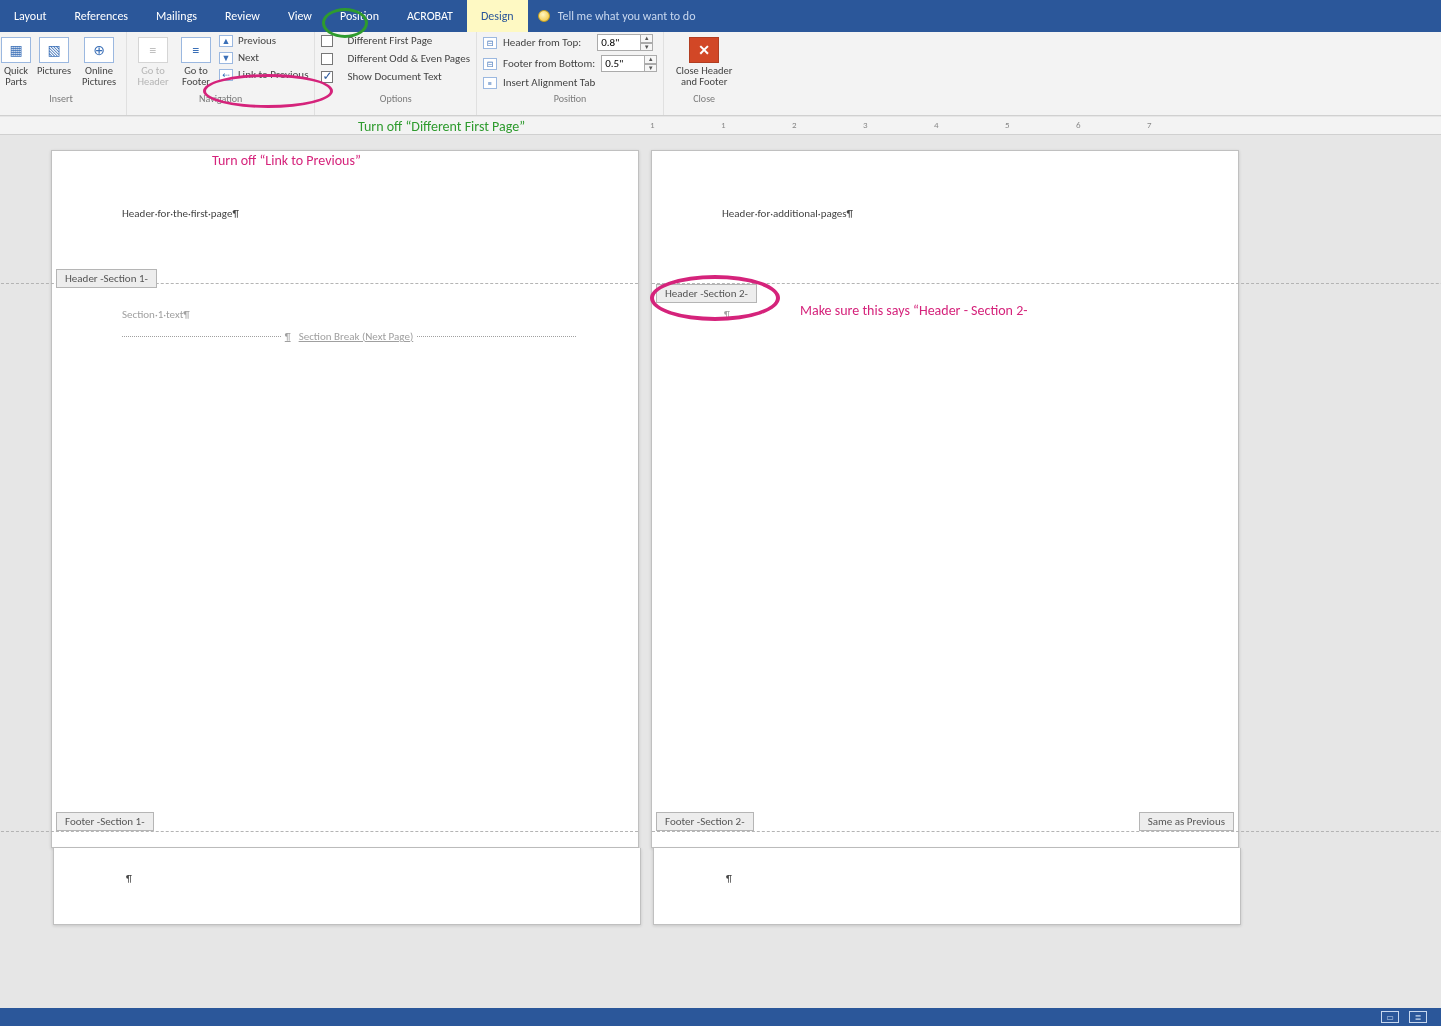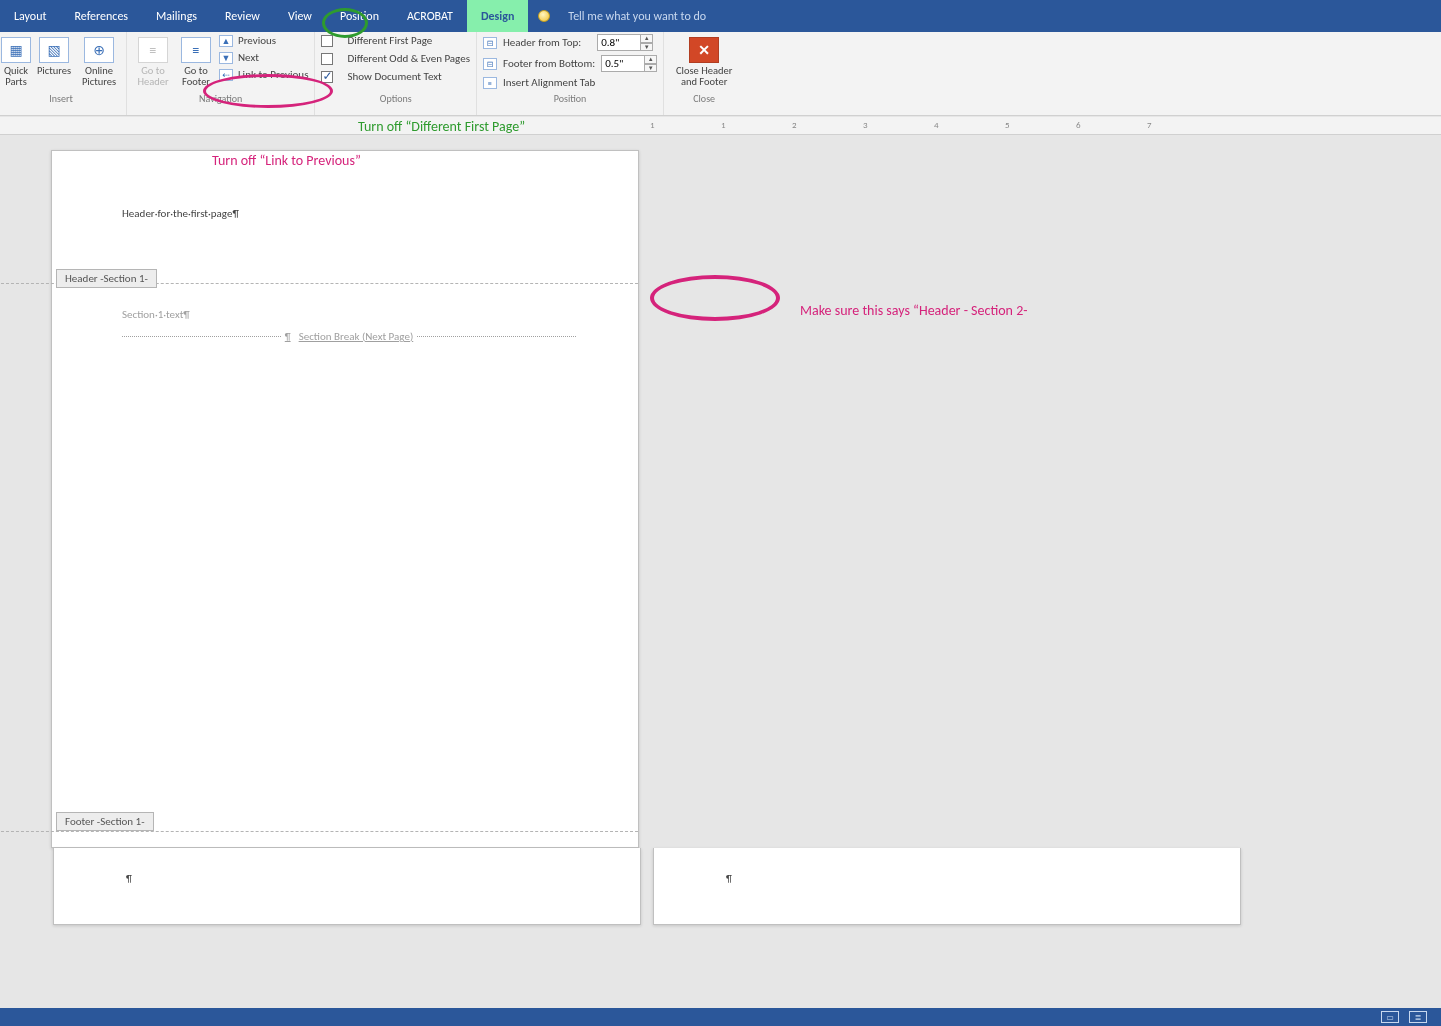--- a/index.html
+++ b/index.html
@@ -1,22 +1,22 @@
 <!DOCTYPE html>
 <html><head>
 <meta charset="utf-8">
 <style>
 * { margin: 0; padding: 0; box-sizing: border-box; font-family: "Segoe UI", Calibri, Arial, sans-serif; }
 body { background: #e6e6e6; width: 1441px; height: 1026px; overflow: hidden; position: relative; }
 
 
 .tabs-row { background: #2b579a; height: 32px; display: flex; align-items: stretch; font-size: 12px; }
 .tab { color: #fff; padding: 0 14px; display: flex; align-items: center; cursor: pointer; }
-.tab.active { background: #86efac; color: #2b579a; font-weight: 700; }
-.tellme { display: flex; align-items: center; color: #c8d8ef; padding: 0 10px; gap: 18px; }
+.tab.active { background: #fef9c3; color: #2b579a; font-weight: 400; }
+.tellme { display: flex; align-items: center; color: #c8d8ef; padding: 0 10px; gap: 8px; }
 .bulb { width: 12px; height: 12px; border-radius: 50%; background: radial-gradient(circle at 40% 35%, #fff6c0, #f0c030); border: 1px solid #c7a020; }
 
 
 .ribbon { background: #f3f3f3; border-bottom: 1px solid #d0d0d0; height: 84px; display: flex; font-size: 11px; color: #444; }
 .group { border-right: 1px solid #e0e0e0; padding: 2px 6px 1px 6px; display: flex; flex-direction: column; justify-content: space-between; }
 .group .group-body { display: flex; gap: 4px; align-items: flex-start; height: 64px; }
 .group .group-label { text-align: center; font-size: 10px; color: #7a7a7a; padding-bottom: 9px; }
 
 .big-btn { width: 44px; display: flex; flex-direction: column; align-items: center; gap: 2px; padding-top: 3px; cursor: pointer; }
 .big-btn .ic { width: 30px; height: 26px; background: #fff; border: 1px solid #9bb8e0; display:flex; align-items:center; justify-content:center; font-size:14px; color:#3a6fb7;}
@@ -257,20 +257,30 @@
       <div class="body-text" style="top:157px; left:70px;">Section·1·text¶</div>
       <div class="section-break" style="top:179px; left:70px;">
         <span class="pilcrow"></span>
         <span>Section Break (Next Page)</span>
       </div>
 
       <div class="hf-dashed extend-left" style="top:680px;"></div>
       <div class="tag" style="top:661px; left:4px;">Footer -Section 1-</div>
     </div>
 
+    <div class="page">
+      <div class="hd-text" style="top:56px; left:70px;">Header·for·additional·pages¶</div>
+      <div class="hf-dashed extend-right" style="top:132px;"></div>
+      <div class="tag" style="top:133px; left:4px;">Header -Section 2-</div>
+      <div class="body-text pilcrow" style="top:157px; left:72px;"></div>
+
+      <div class="hf-dashed extend-right" style="top:680px;"></div>
+      <div class="tag" style="top:661px; left:4px;">Footer -Section 2-</div>
+      <div class="tag" style="top:661px; right:4px;">Same as Previous</div>
+    </div>
   </div>
 
   <div class="footer-pages">
     <div class="footer-page">
       <div class="body-text pilcrow" style="top:24px; left:72px; color:#444;"></div>
     </div>
     <div class="footer-page">
       <div class="body-text pilcrow" style="top:24px; left:72px; color:#444;"></div>
     </div>
   </div>

